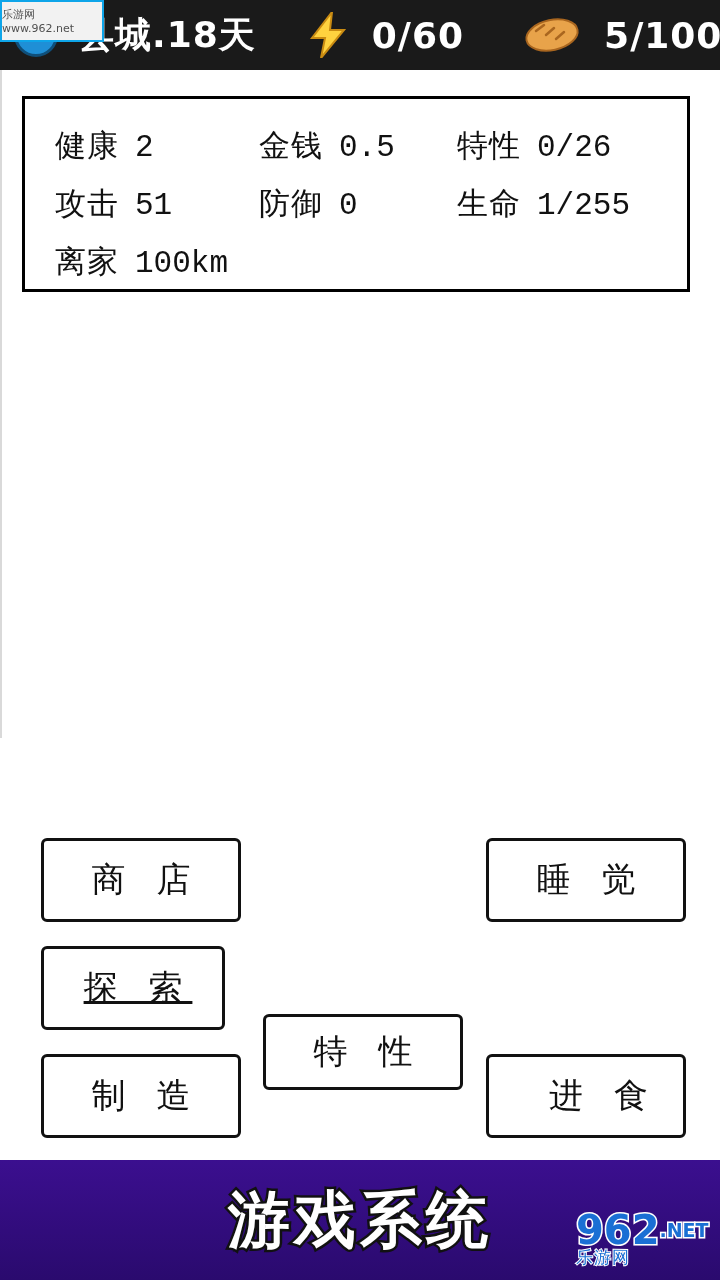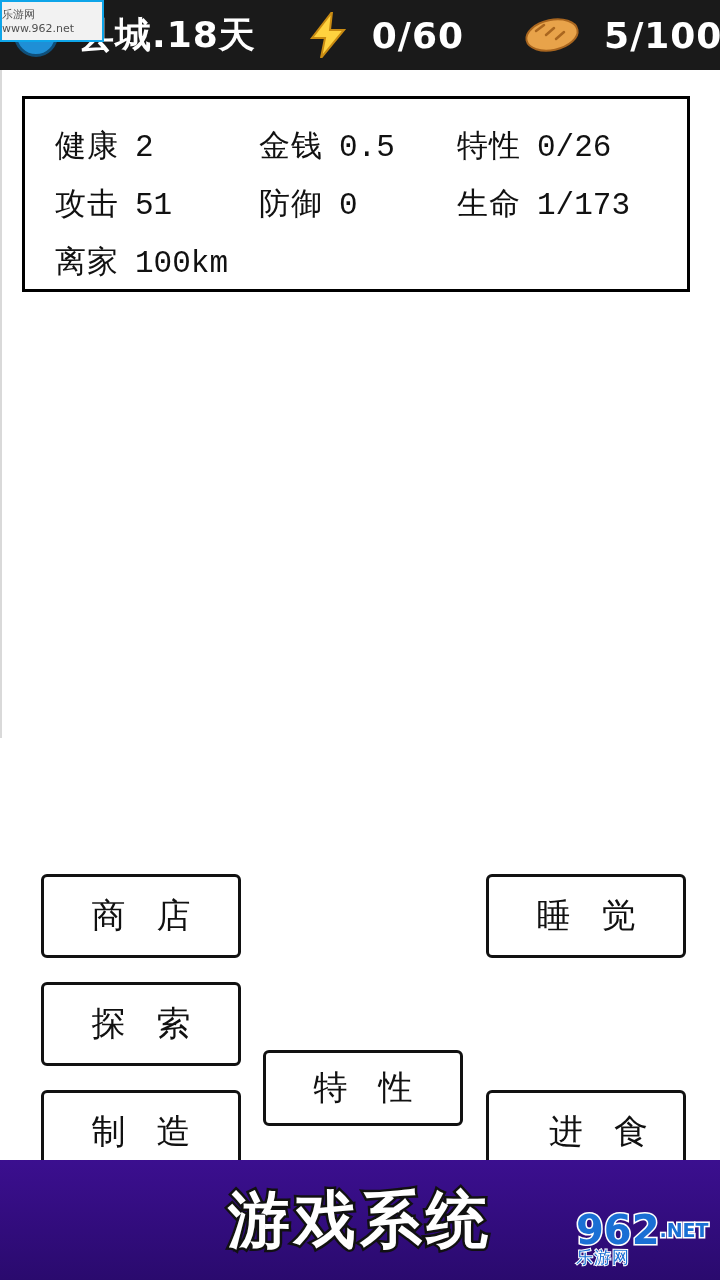--- a/index.html
+++ b/index.html
@@ -154,25 +154,24 @@
     background: #fff;
     box-sizing: border-box;
     display: flex;
     align-items: center;
     justify-content: center;
     font-size: 34px;
     letter-spacing: 10px;
     text-indent: 10px;
     color: #111;
     font-family: "DejaVu Sans", sans-serif;
-    margin-top: 36px;
   }
   .btn-shop   { left: 41px;  top: 838px;  width: 200px; height: 84px; }
   .btn-sleep  { left: 486px; top: 838px;  width: 200px; height: 84px; }
-  .btn-explore{ left: 41px;  top: 946px;  width: 200px; height: 84px; }
+  .btn-explore{ left: 41px;  top: 946px;  width: 184px; height: 84px; text-decoration: underline; }
   .btn-craft  { left: 41px;  top: 1054px; width: 200px; height: 84px; }
   .btn-trait  { left: 263px; top: 1014px; width: 200px; height: 76px; }
   .btn-eat    { left: 486px; top: 1054px; width: 200px; height: 84px; padding-left: 25px; }
 
   
   .bottombar {
     position: absolute;
     left: 0;
     top: 1160px;
     width: 720px;
@@ -283,21 +282,21 @@
     <div class="cell c1">
       <span class="k">攻击</span>
       <span class="v">51</span>
     </div>
     <div class="cell c2">
       <span class="k">防御</span>
       <span class="v">0</span>
     </div>
     <div class="cell c3">
       <span class="k">生命</span>
-      <span class="v">1/173</span>
+      <span class="v">1/255</span>
     </div>
   </div>
 
   <div class="panel-row">
     <div class="cell c1">
       <span class="k">离家</span>
       <span class="v">100km</span>
     </div>
   </div>
 </div>

